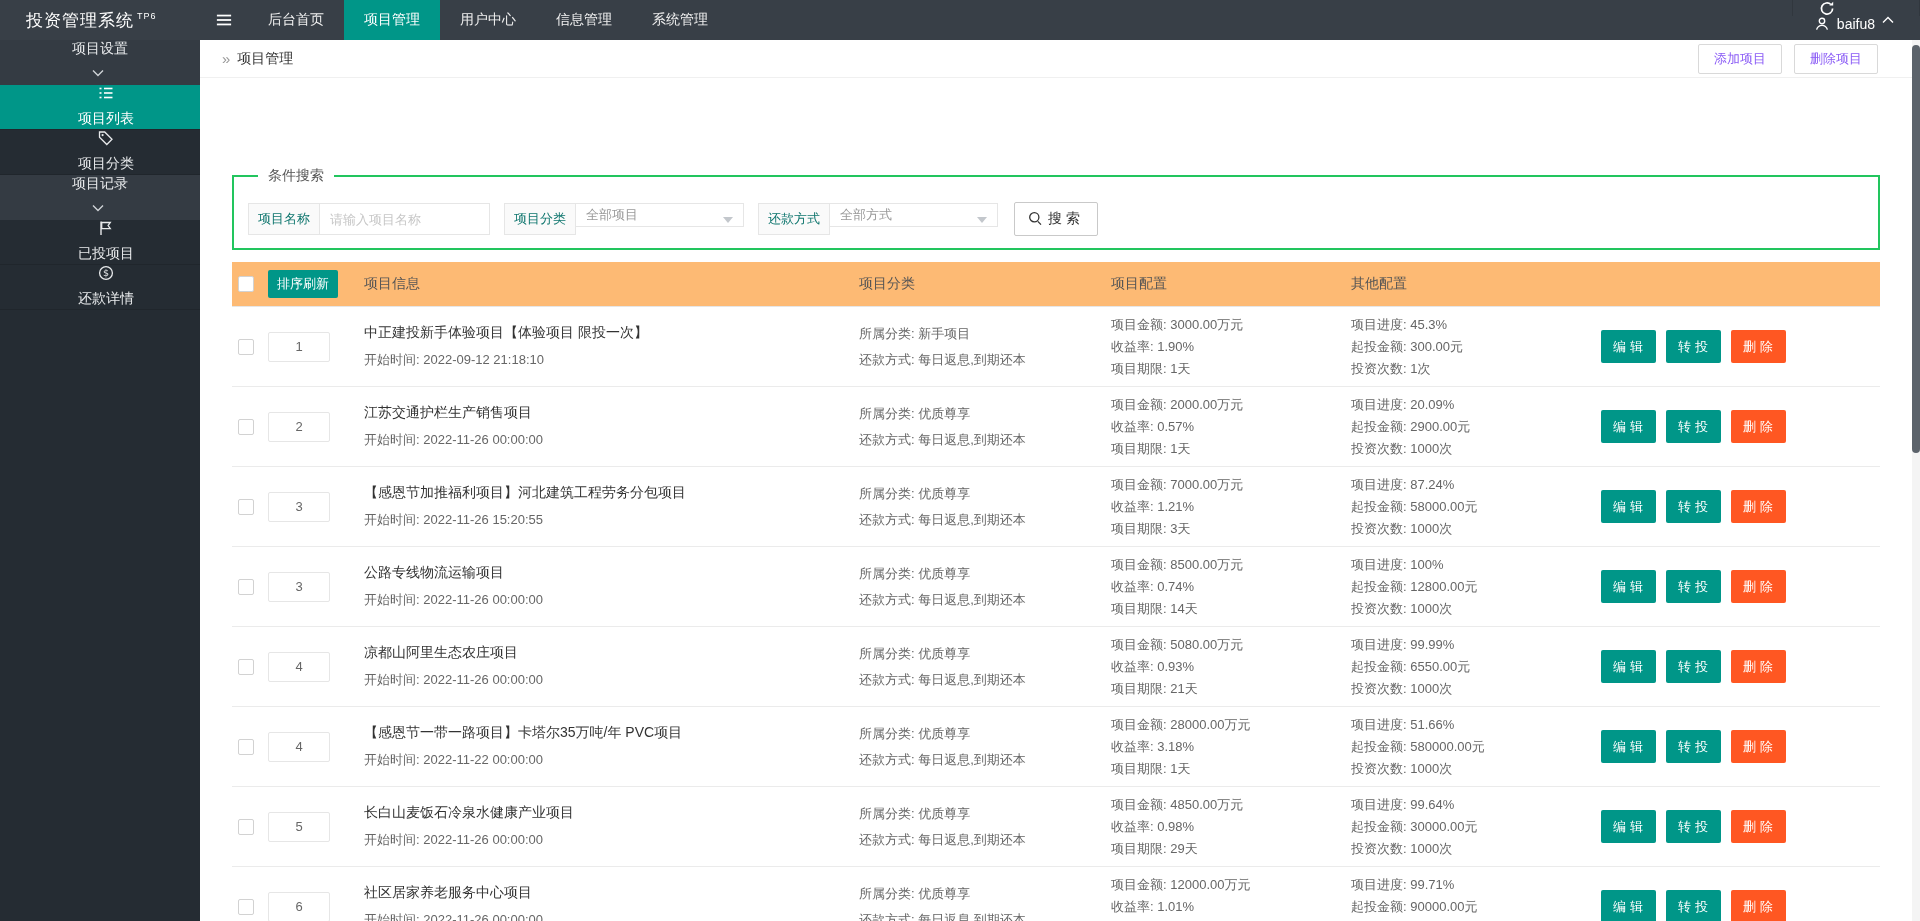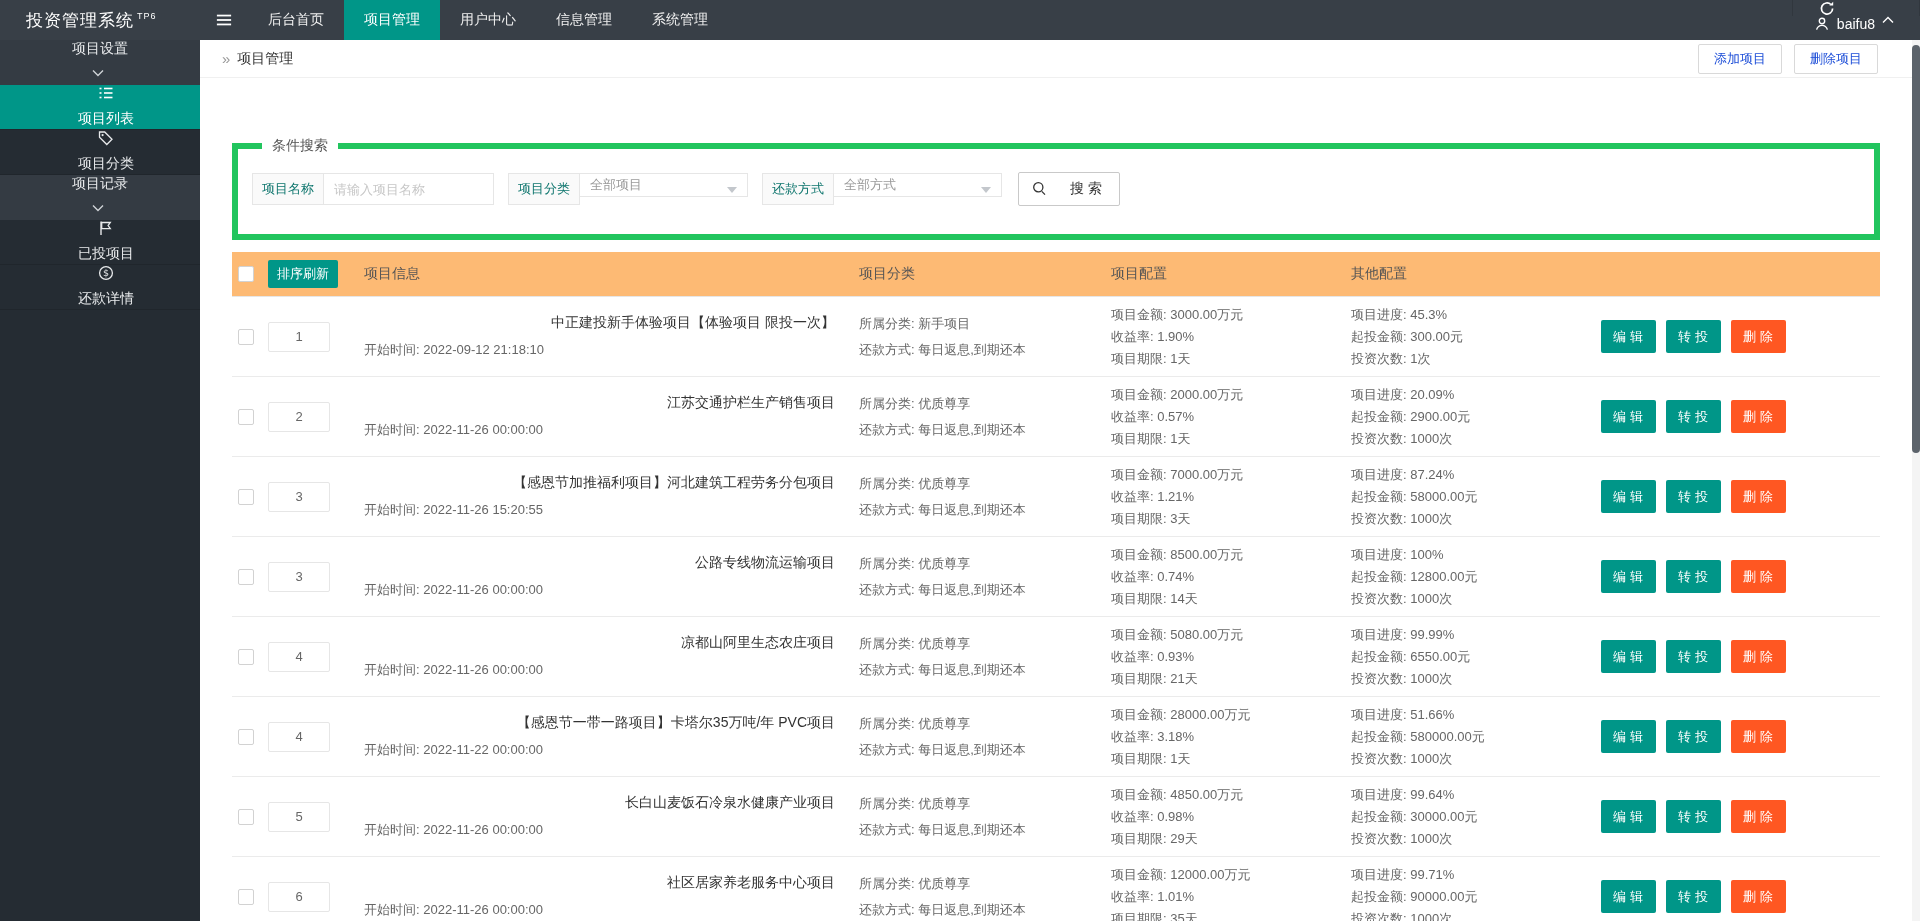--- a/index.html
+++ b/index.html
@@ -26,52 +26,52 @@
   .side-item { background:#252c33; padding:0 14px 0 26px; gap:9px; border-bottom:1px solid #20262c; }
   .side-item.active { background:#009688; color:#fff; }
   .side-icon { width:16px; height:16px; display:inline-flex; }
 
   
   .main { flex:1; background:#fff; display:flex; flex-direction:column; min-width:0; }
   .breadcrumb-bar { height:38px; display:flex; align-items:center; padding:0 42px 0 22px; border-bottom:1px solid #f0f0f0; flex:0 0 38px; }
   .crumb-arrow { color:#999; font-size:15px; margin-right:7px; }
   .crumb-title { color:#333; font-size:14px; }
   .page-btns { margin-left:auto; display:flex; gap:12px; }
-  .page-btn { height:30px; padding:0 15px; background:#fff; border:1px solid #d9d9d9; border-radius:2px; font-size:13px; color:#1d4ed8; cursor:pointer; }
+  .page-btn { height:30px; padding:0 15px; background:#fff; border:1px solid #d9d9d9; border-radius:2px; font-size:13px; color:#8b5cf6; cursor:pointer; }
 
   .content { flex:1; padding:59px 40px 0 32px; overflow:hidden; }
 
   
-  fieldset.search { border:6px solid #22c55e; padding:17px 10px 28px 14px; }
+  fieldset.search { border:2px solid #22c55e; padding:17px 10px 12px 14px;margin-top:30px; }
   fieldset.search legend { margin-left:10px; padding:0 10px; font-size:14px; color:#555; }
   .search-row { display:flex; align-items:center; }
   .input-group { display:flex; margin-right:14px; }
   .ig-label { height:32px; display:flex; align-items:center; padding:0 9px; background:#fafafa; border:1px solid #e6e6e6; font-size:13px; color:#0f766e; white-space:nowrap; }
   .ig-input { height:32px; width:170px; border:1px solid #e6e6e6; border-left:none; padding:0 10px; font-size:13px; color:#666; outline:none; font-family:inherit; }
   .ig-input::placeholder { color:#c7c7c7; }
   .ig-select { height:24px; width:168px; border:1px solid #e6e6e6; border-left:none; display:flex; align-items:center; padding:0 10px; font-size:13px; color:#9a9a9a; cursor:pointer; position:relative; background:#fff; }
   .ig-select .tri { position:absolute; right:10px; top:13px; width:0; height:0; border-left:5px solid transparent; border-right:5px solid transparent; border-top:6px solid #c3c7cc; }
-  .search-btn { height:34px; margin-left:2px; padding:0 13px; background:#fff; border:1px solid #c9c9c9; border-radius:2px; display:flex; align-items:center; gap:22px; font-size:14px; color:#333; cursor:pointer; letter-spacing:4px; }
+  .search-btn { height:34px; margin-left:2px; padding:0 13px; background:#fff; border:1px solid #c9c9c9; border-radius:2px; display:flex; align-items:center; gap:4px; font-size:14px; color:#333; cursor:pointer; letter-spacing:4px; }
 
   
   .table { margin-top:12px; }
   .t-row { display:flex; align-items:center; border-bottom:1px solid #ebebeb; }
   .t-head { height:45px; background:#fdba74; border-bottom:1px solid #e6e6e6; font-size:14px; color:#555; }
   .t-body-row { height:80px; }
   .c-cb { flex:0 0 36px; padding-left:6px; }
   .c-sort { flex:0 0 96px; }
   .c-info { flex:0 0 495px; padding-right:24px; }
   .c-cat { flex:0 0 252px; }
   .c-cfg { flex:0 0 240px; }
   .c-other { flex:0 0 240px; }
   .c-act { flex:1; display:flex; align-items:center; gap:10px; padding-left:10px; }
   .cb { width:16px; height:16px; appearance:none; -webkit-appearance:none; border:1px solid #d2d2d2; border-radius:2px; background:#fff; cursor:pointer; display:block; }
   .sort-badge { display:inline-block; background:#009688; color:#fff; font-size:13px; padding:5px 9px; border-radius:2px; }
   .sort-input { width:62px; height:30px; border:1px solid #e6e6e6; border-radius:2px; text-align:center; font-size:13px; color:#666; outline:none; background:#fff; font-family:inherit; }
-  .row-title { font-size:14px; color:#333; line-height:19px;text-align:right; }
+  .row-title { font-size:14px; color:#333; line-height:19px; }
   .line { font-size:13px; color:#666; line-height:22px; white-space:nowrap; }
   .c-info .line { margin-top:7px; }
   .c-cat .line { line-height:26px; }
   .act-btn { height:33px; padding:0 9px; border:none; border-radius:2px; color:#fff; font-size:13px; letter-spacing:4px; padding-left:12px; cursor:pointer; font-family:inherit; }
   .act-teal { background:#009688; }
   .act-orange { background:#ff5722; }
 
   
   .scrollbar { position:absolute; right:0; top:40px; width:8px; height:881px; background:#f4f4f4; }
   .scroll-thumb { position:absolute; top:5px; left:0; width:8px; height:408px; background:#5c636b; border-radius:4px; }

